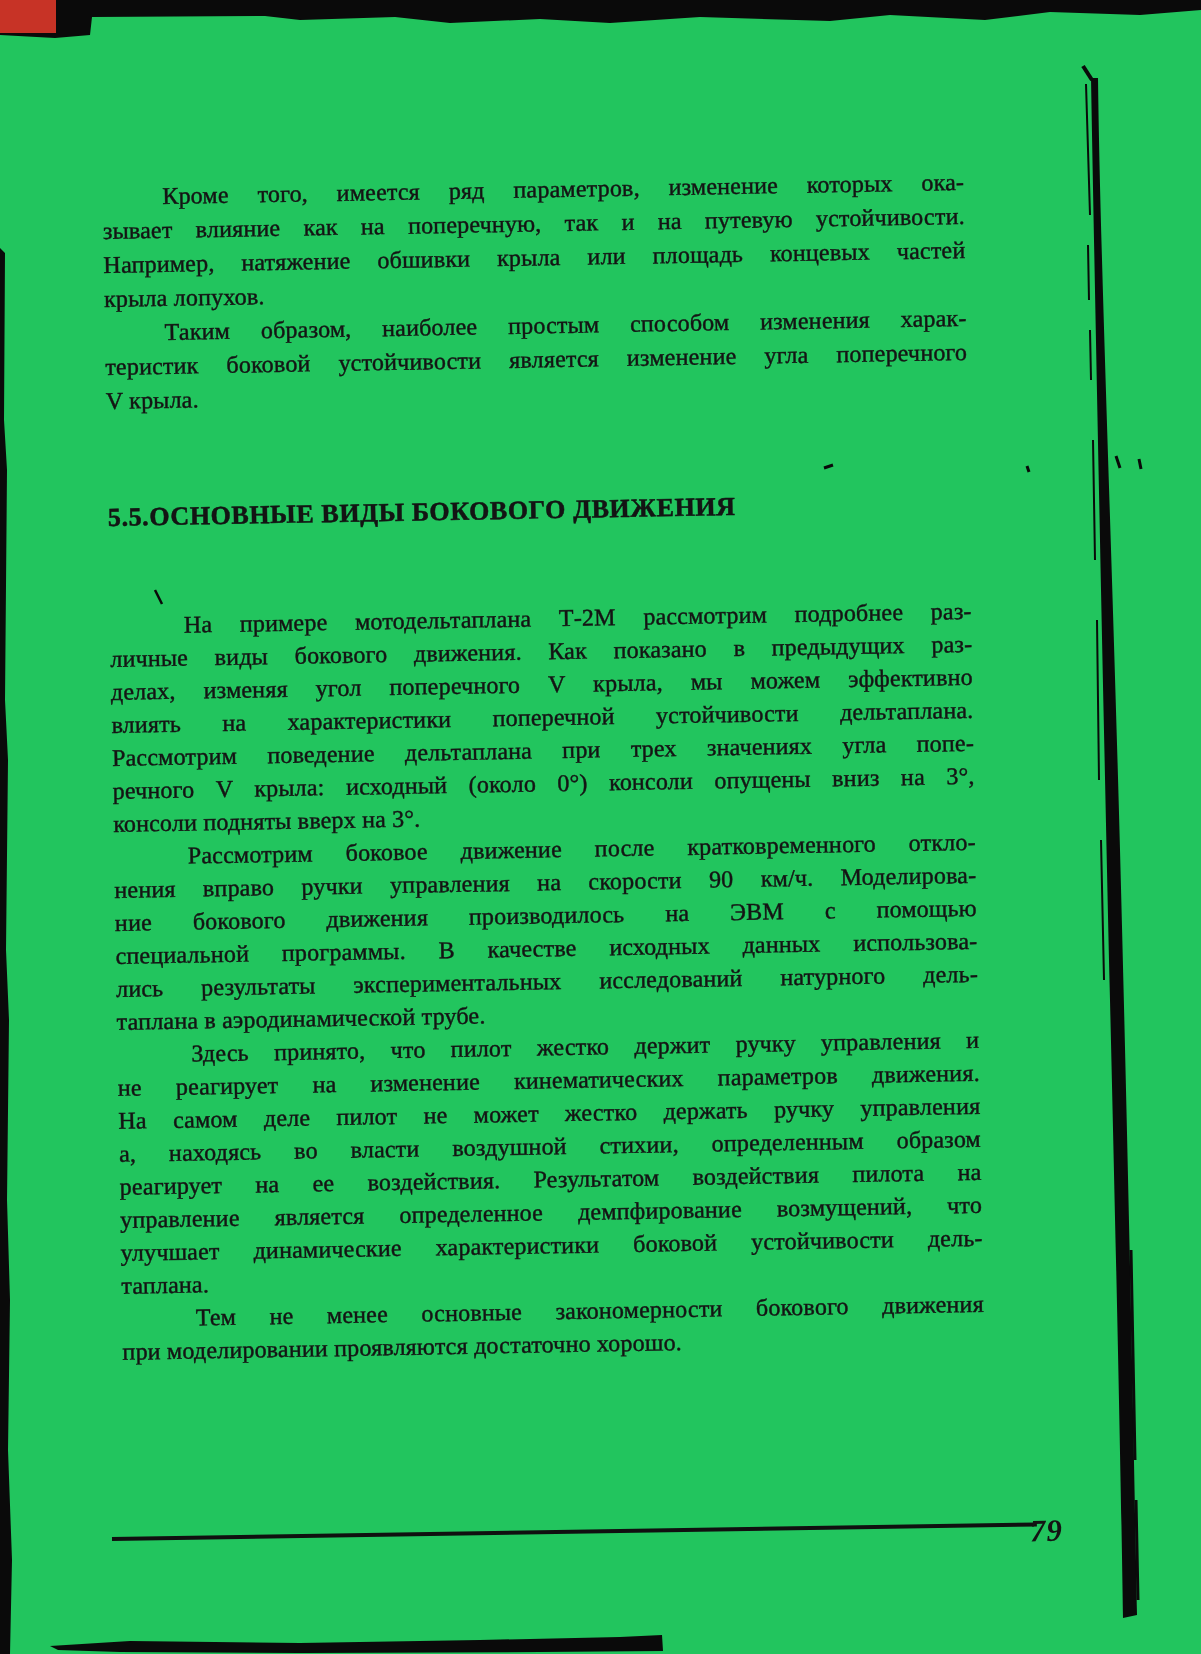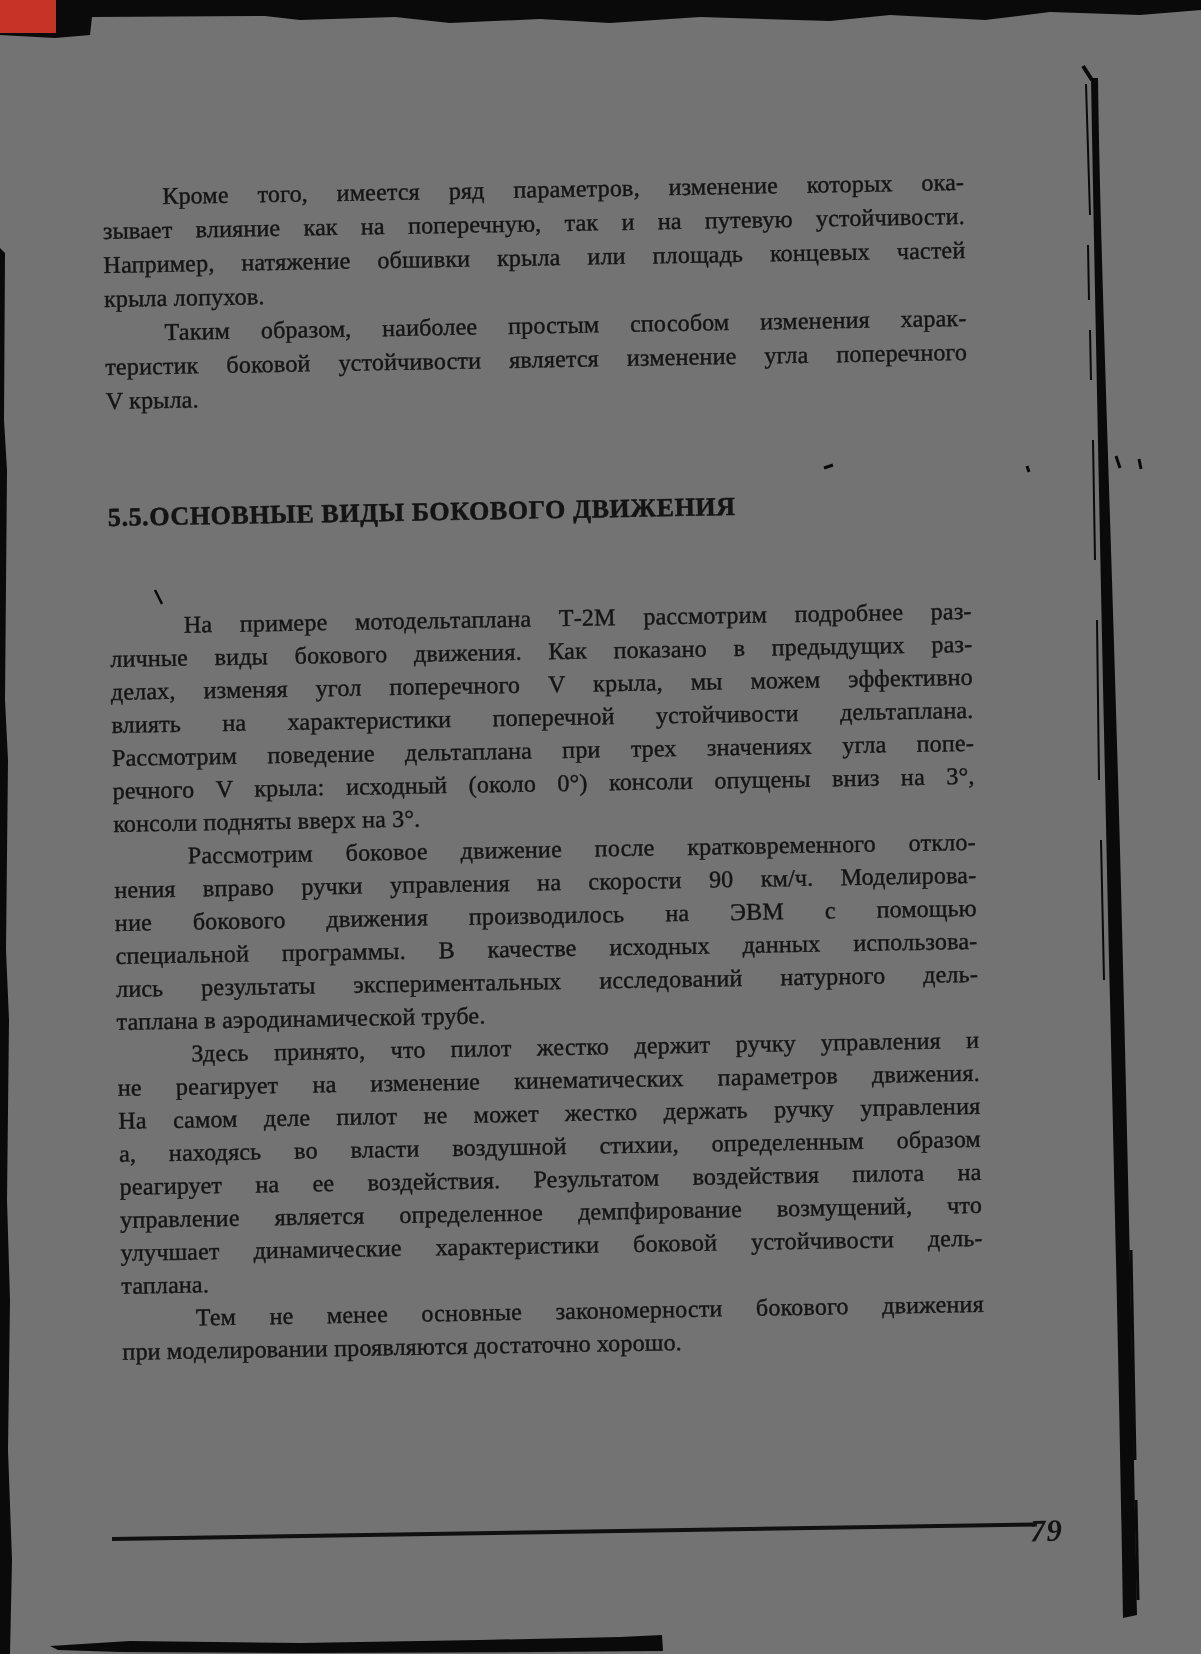--- a/index.html
+++ b/index.html
@@ -51,21 +51,21 @@
     font-size:31px;font-style:italic;font-weight:700;
     letter-spacing:1px;
     transform:rotate(-2deg);
   }
   
   #artifacts{position:absolute;left:0;top:0;pointer-events:none;}
 </style>
 </head>
 <body>
 
-<div id="page" style="background: #737373; text-decoration: underline;">
+<div id="page" style="background: #22c55e; text-decoration: underline;">
 
   <div id="content" style="color: rgb(20, 20, 20);">
     <div id="group-top">
         <div class="paragraph">
           <div class="line first">Кроме того, имеется ряд параметров, изменение которых ока-</div>
           <div class="line">зывает влияние как на поперечную, так и на путевую устойчивости.</div>
           <div class="line">Например, натяжение обшивки крыла или площадь концевых частей</div>
           <div class="line last">крыла лопухов.</div>
         </div>
         <div class="paragraph">

